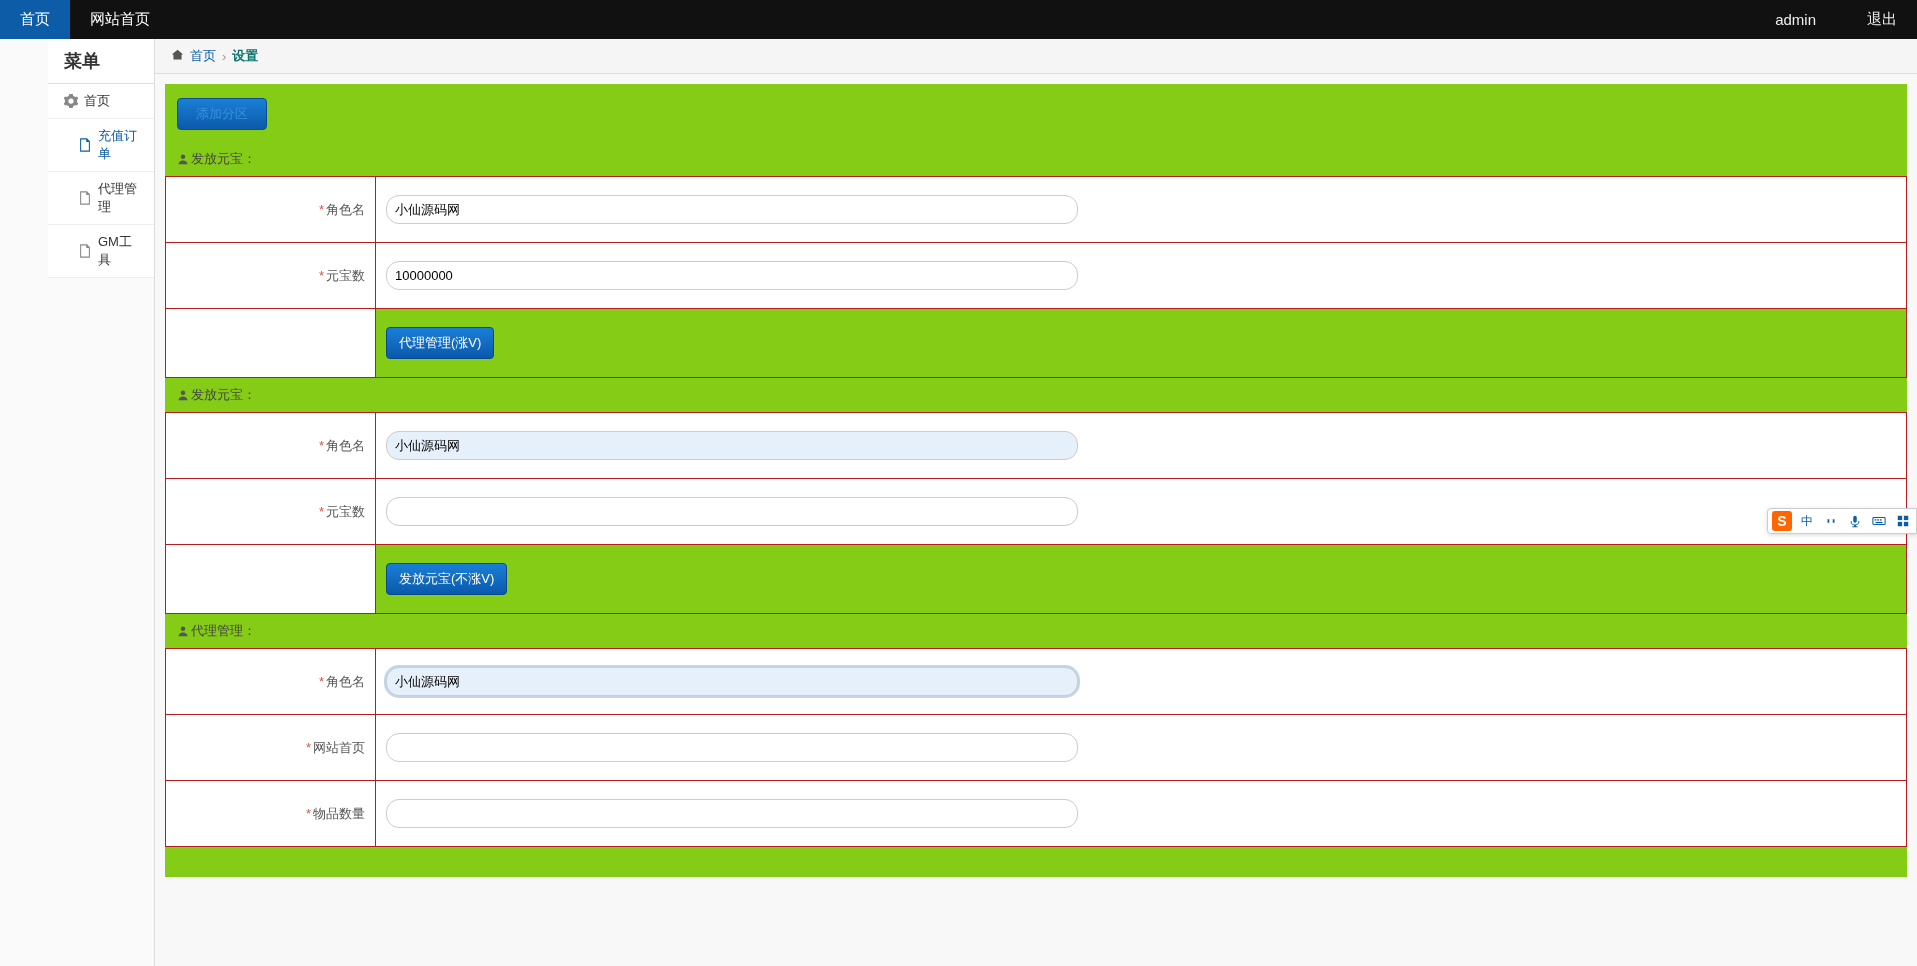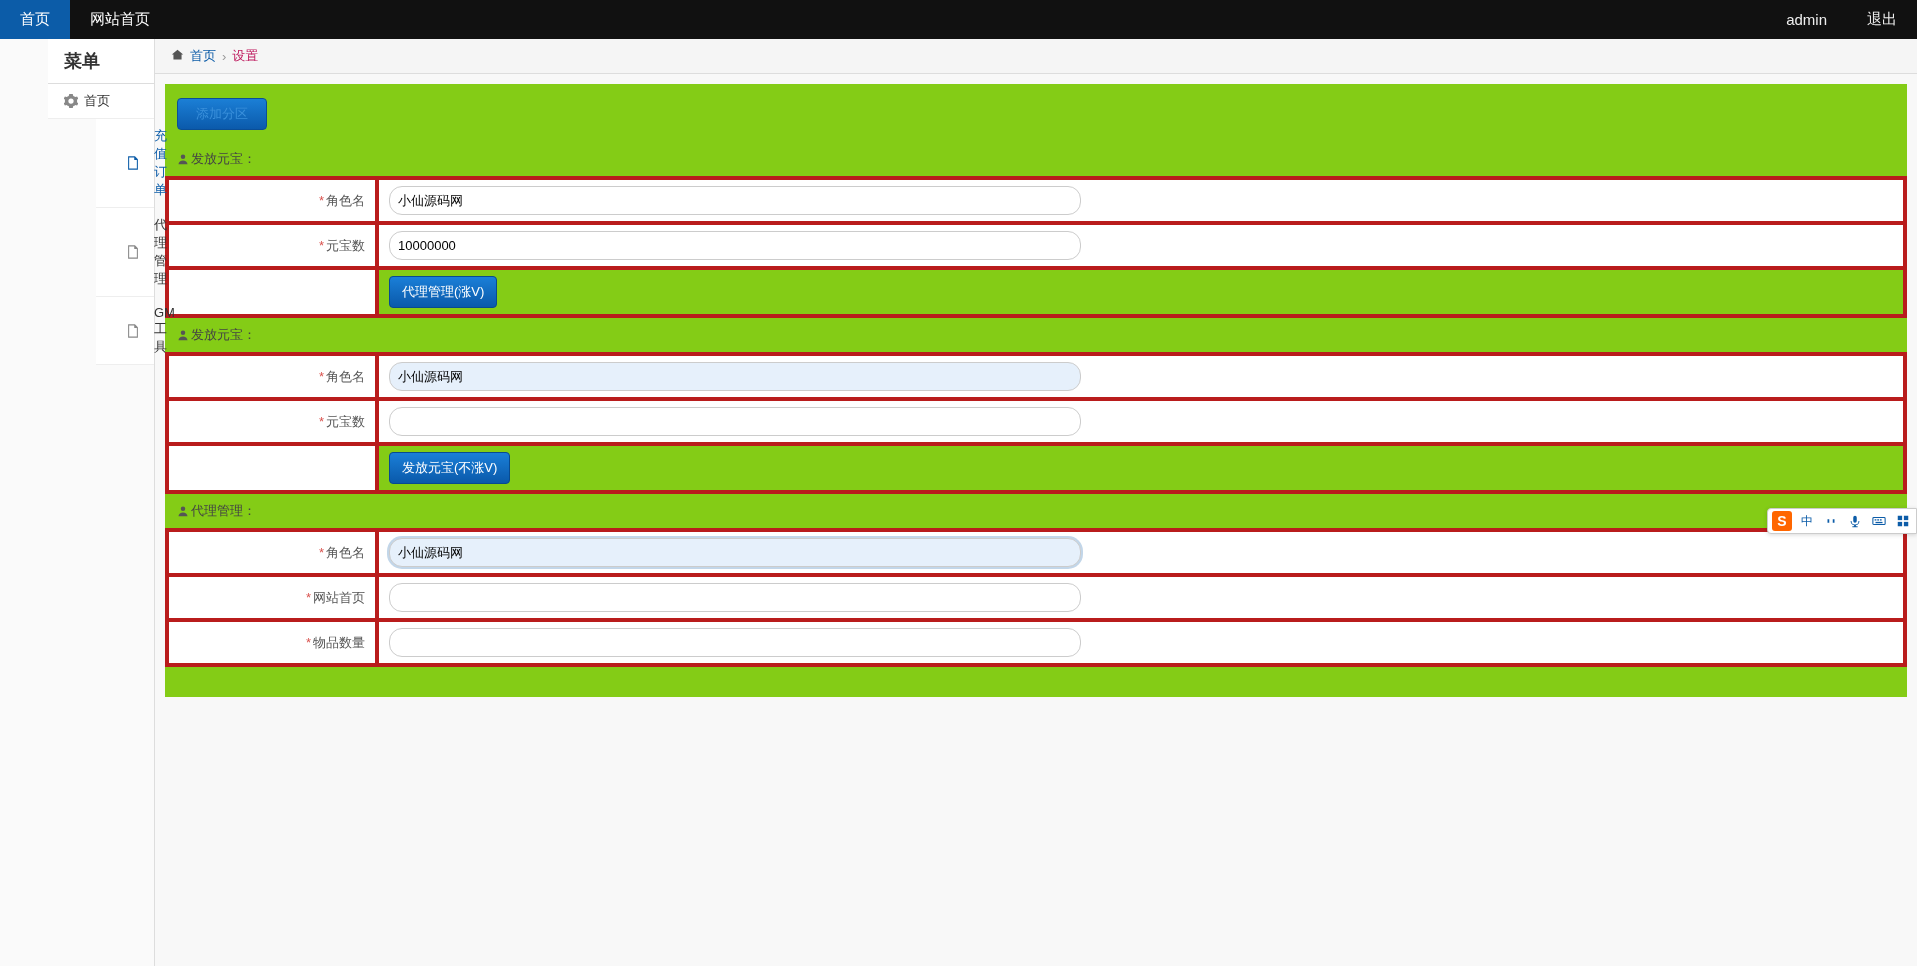--- a/index.html
+++ b/index.html
@@ -1,49 +1,49 @@
 <!DOCTYPE html>
 <html><head>
 <meta charset="utf-8">
 <style>
   * { box-sizing: border-box; margin: 0; padding: 0; }
   body { font-family: "Microsoft YaHei", Arial, sans-serif; font-size: 13px; color: #333; background: #f8f8f8; }
   
   
   .navbar { background: #111; height: 39px; display: flex; justify-content: space-between; align-items: stretch; }
   .navbar-left { display: flex; }
-  .navbar-right { display: flex; }
+  .navbar-right { display: flex; gap: 11px; }
   .nav-tab { color: #fff; padding: 0 20px; display: flex; align-items: center; font-size: 15px; cursor: pointer; }
   .nav-tab.active { background: #0c5ca8; }
   .nav-link { color: #eee; padding: 0 20px; display: flex; align-items: center; font-size: 15px; cursor: pointer; }
   
   
   .sidebar { position: absolute; top: 39px; left: 0; width: 155px; background: #fafafa; border-right: 1px solid #ddd; height: calc(100% - 39px); padding-left: 48px; }
   .sidebar-title { padding: 10px 16px; font-size: 18px; font-weight: bold; color: #333; border-bottom: 1px solid #ddd; background:#fff; }
   .sidebar-item { padding: 8px 16px; border-bottom: 1px solid #eee; cursor: pointer; display: flex; align-items: center; gap: 6px; font-size:13px; background:#fff;}
-  .sidebar-sub { padding: 8px 16px 8px 30px; border-bottom: 1px solid #eee; cursor: pointer; display: flex; align-items: center; gap: 14px; font-size:13px; background:#fff;margin-left:48px;}
+  .sidebar-sub { padding: 8px 16px 8px 30px; border-bottom: 1px solid #eee; cursor: pointer; display: flex; align-items: center; gap: 6px; font-size:13px; background:#fff;}
   .sidebar-sub.active { color: #0c5ca8; }
   .icon-gear, .icon-file { width: 14px; height: 14px; display:inline-block; }
   
   
   .main { margin-left: 155px; }
   .breadcrumb { background: #f5f5f5; border-bottom: 1px solid #ddd; padding: 8px 16px; display: flex; align-items: center; gap: 6px; font-size:13px;}
   .breadcrumb a { color: #0c5ca8; text-decoration: none; cursor:pointer;}
   .breadcrumb .sep { color: #999; }
-  .breadcrumb .cur { color: #be185d; }
+  .breadcrumb .cur { color: #0f766e; font-weight: bold; }
   
   .content { background: #84cc16; margin: 10px; padding: 6px 0 30px 0; }
   
   .btn-zone { background: linear-gradient(#1b7fd6,#0b5aab); color: #3a90db; border: 1px solid #0a4e97; border-radius: 4px; padding: 6px 18px; margin: 8px 12px 12px 12px; cursor: pointer; font-size:13px;}
   
   .section-title { padding: 8px 12px; display:flex; align-items:center; gap:2px; color:#444;}
   .person-icon { width:12px; height:12px; display:inline-block; }
   
   table.form { width: 100%; border-collapse: collapse; }
-  table.form td { border: 4px solid #b91c1c; padding: 6px 10px; }
+  table.form td { border: 1px solid #b91c1c; padding: 18px 10px; }
   td.flabel { width: 210px; text-align: right; color: #555; background:#fff;}
   td.flabel .req { color: #d9534f; margin-right: 2px; }
   td.fvalue { background:#fff; }
   td.fvalue input[type=text] { width: 692px; padding: 6px 8px; border: 1px solid #ccc; border-radius: 13px; font-size:13px;}
   td.submitrow { padding:8px 10px;}
   
   input.autofill { background: #e6f0fb; }
   input.autofill.focus { box-shadow: 0 0 0 2px rgba(12,92,168,0.25); border-color:#7aa9d6;}
   
   .btn { background: linear-gradient(#1a7fd8,#0a59aa); color: #fff; border: 1px solid #084a90; border-radius: 4px; padding: 6px 12px; cursor: pointer; font-size:13px;}

